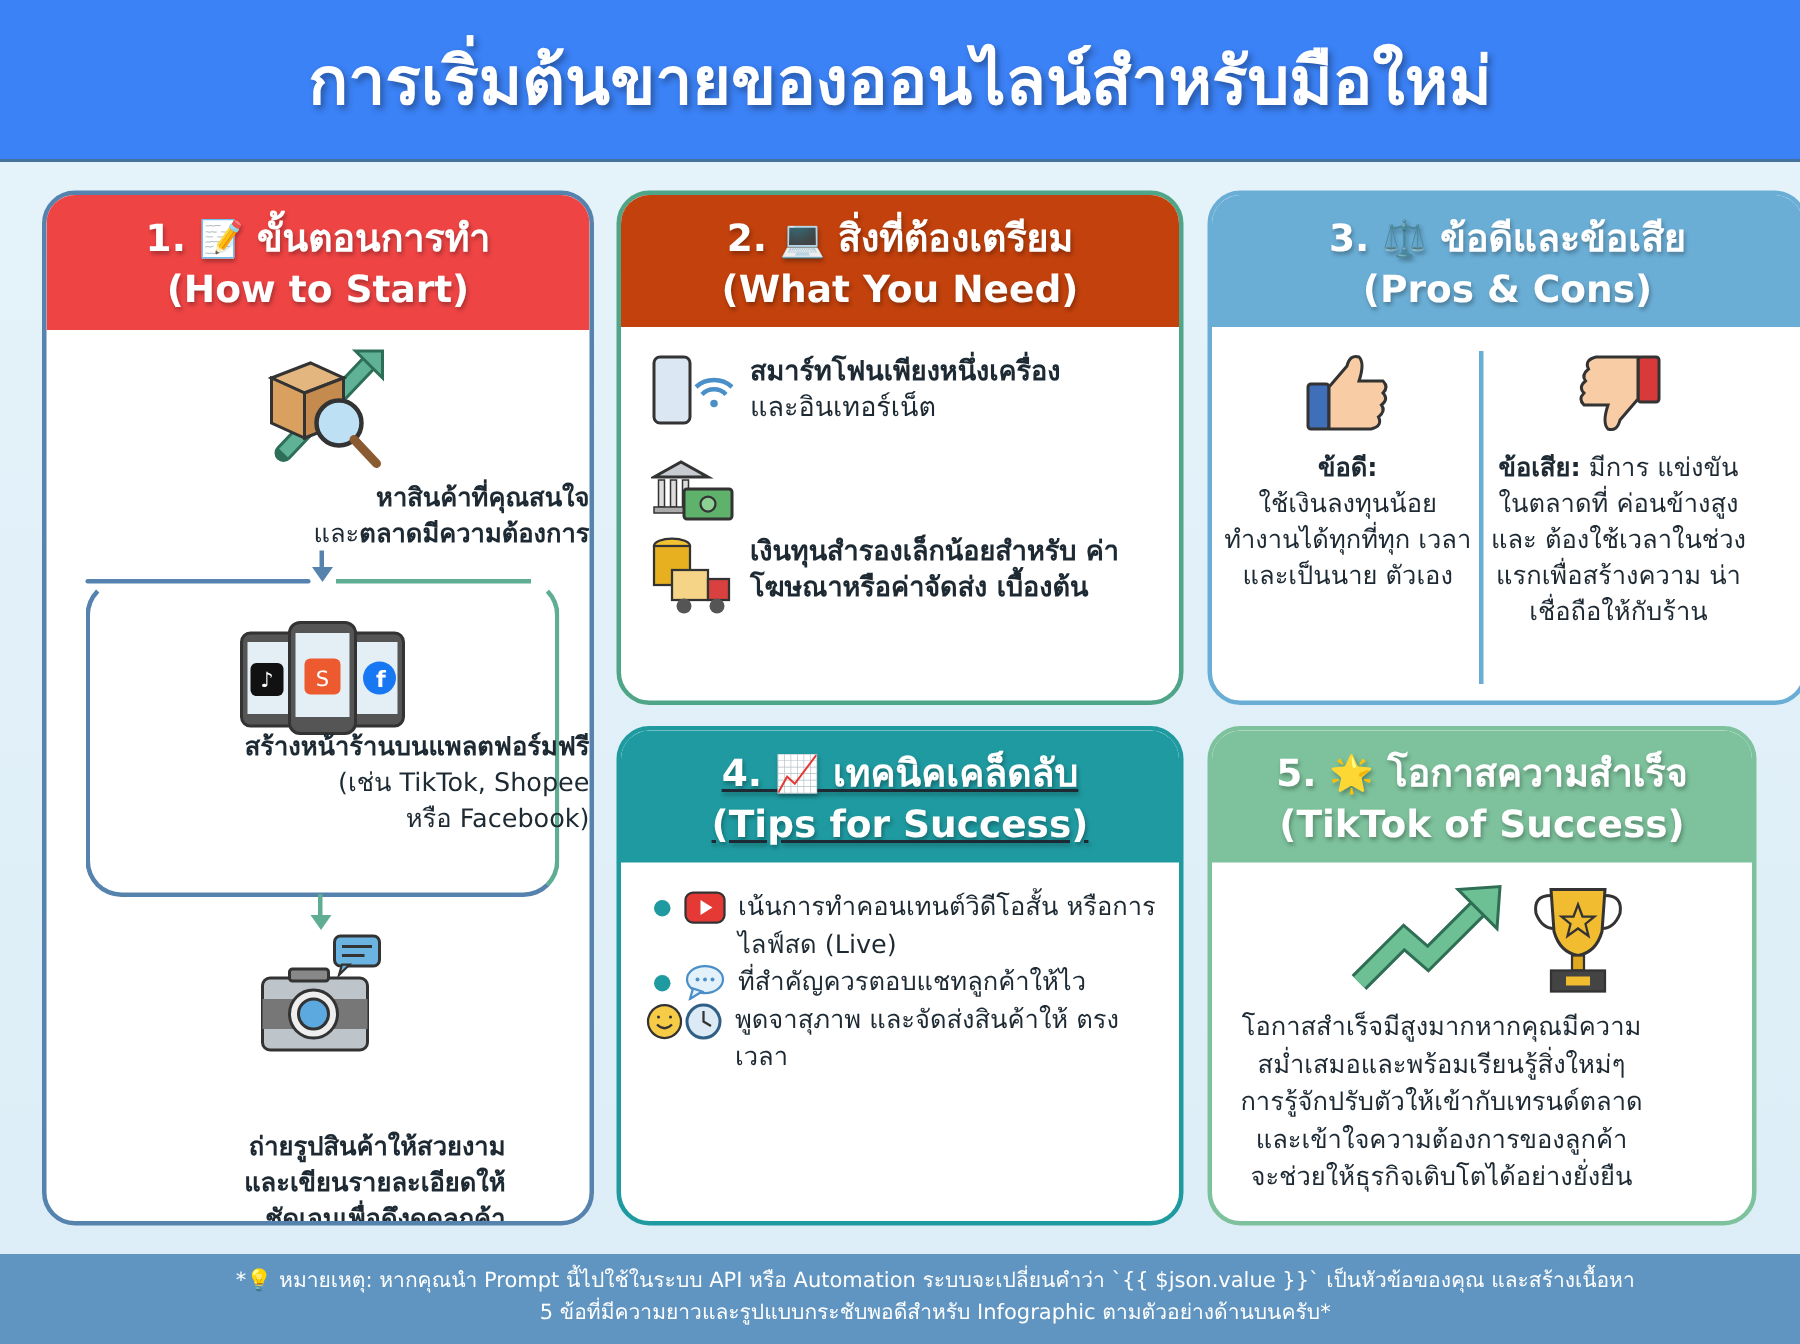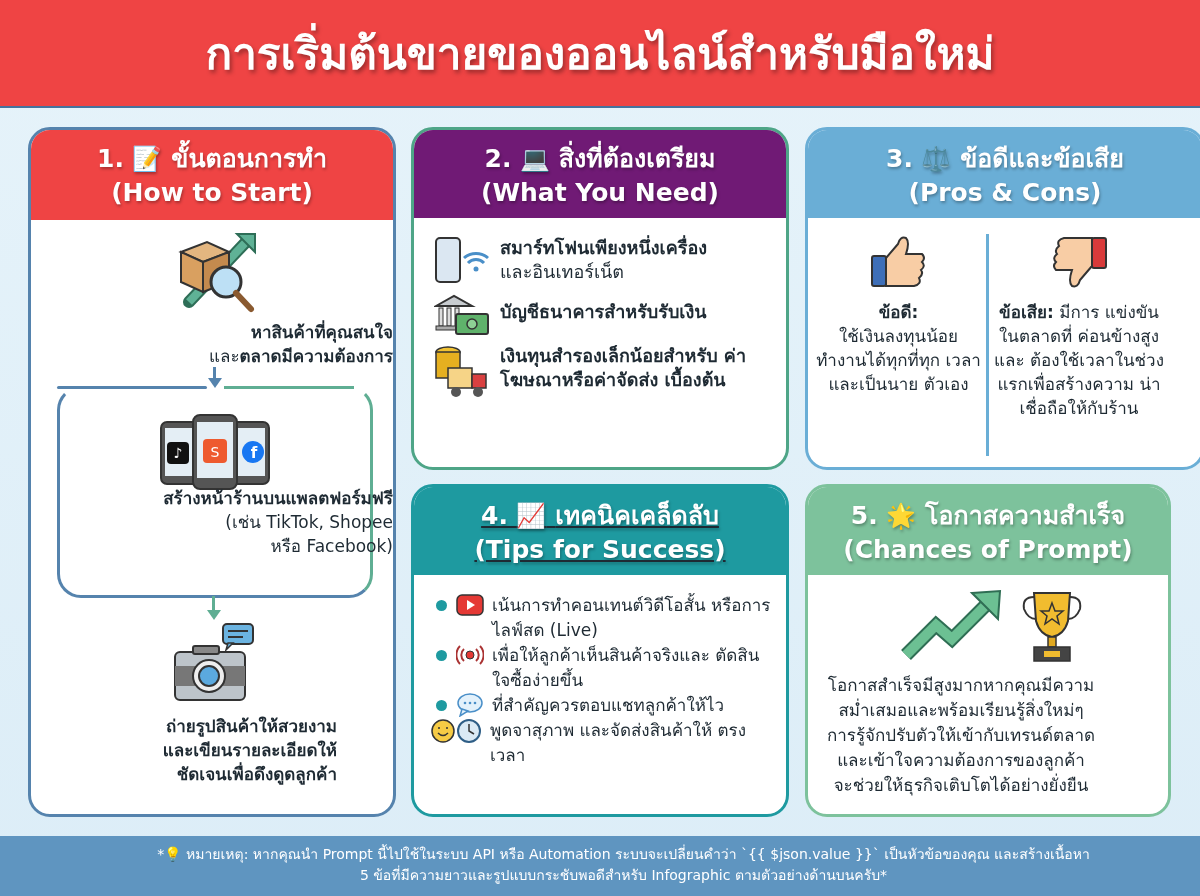--- a/index.html
+++ b/index.html
@@ -5,42 +5,42 @@
   * { box-sizing: border-box; margin: 0; padding: 0; }
   html, body { width: 1200px; height: 896px; overflow: hidden; }
   body {
     font-family: "DejaVu Sans", "Liberation Sans", sans-serif;
     background: linear-gradient(180deg, #e6f3fa 0%, #dcedf7 100%);
     position: relative;
     color: #1e2a33;
   }
   .header {
     position: absolute; left: 0; top: 0; width: 1200px; height: 108px;
-    background: #ef4444;
+    background: #3b82f6;
     display: flex; align-items: center; justify-content: center;
     border-bottom: 2px solid #45729d;
   }
   .header h1 {
     color: #fff; font-size: 44px; font-weight: bold; letter-spacing: 0px;
     text-shadow: 2px 3px 4px rgba(0,0,0,0.35);
   }
   .card {
     position: absolute; background: #fff; border-radius: 22px;
     border: 3px solid; overflow: hidden;
   }
   .card-head {
     color: #fff; text-align: center; font-weight: bold; font-size: 25px;
     line-height: 34px; padding-top: 12px; height: 88px;
     text-shadow: 1px 2px 3px rgba(0,0,0,0.3);
   }
   .card-head .emoji { font-size: 24px; }
   .c1 { left: 28px; top: 127px; width: 368px; height: 690px; border-color: #5583ad; }
   .c1 .card-head { background: #ef4444; height: 90px; }
   .c2 { left: 411px; top: 127px; width: 378px; height: 343px; border-color: #4ea587; }
-  .c2 .card-head { background: #701a75; }
+  .c2 .card-head { background: #c2410c; }
   .c3 { left: 805px; top: 127px; width: 400px; height: 343px; border-color: #6aaed6; }
   .c3 .card-head { background: #6aaed6; }
   .c4 { left: 411px; top: 484px; width: 378px; height: 333px; border-color: #1e9aa0; text-decoration: underline; }
   .c4 .card-head { background: #1e9aa0; }
   .c5 { left: 805px; top: 484px; width: 366px; height: 333px; border-color: #7dc29c; }
   .c5 .card-head { background: #7dc29c; }
 
   .step { text-align: right; font-size: 17px; line-height: 24px; }
   .bold { font-weight: bold; }
   .flowbox {
@@ -125,34 +125,34 @@
     <rect x="50" y="2" width="30" height="20" rx="4" fill="#6bb3e0" stroke="#333" stroke-width="2"></rect>
     <line x1="55" y1="9" x2="75" y2="9" stroke="#333" stroke-width="2"></line>
     <line x1="55" y1="15" x2="70" y2="15" stroke="#333" stroke-width="2"></line>
     <polygon points="55,21 53,28 60,21" fill="#6bb3e0" stroke="#333" stroke-width="1.5"></polygon>
     <rect x="2" y="30" width="70" height="48" rx="5" fill="#bdc4ca" stroke="#333" stroke-width="2"></rect>
     <rect x="2" y="44" width="70" height="20" fill="#777"></rect>
     <rect x="20" y="24" width="26" height="8" rx="2" fill="#888" stroke="#333" stroke-width="2"></rect>
     <circle cx="36" cy="54" r="16" fill="#eee" stroke="#333" stroke-width="2"></circle>
     <circle cx="36" cy="54" r="10" fill="#5ba9de" stroke="#333" stroke-width="2"></circle>
   </svg>
-  <div class="step bold" style="position:absolute;left:0;top:584px;width:306px">
+  <div class="step bold" style="position:absolute;left:0;top:623px;width:306px">
     <div>ถ่ายรูปสินค้าให้สวยงาม</div>
     <div>และเขียนรายละเอียดให้</div>
     <div>ชัดเจนเพื่อดึงดูดลูกค้า</div>
   </div>
 </div>
 
 <div class="card c2">
   <div class="card-head">
     <div><span>2.</span> <span class="emoji">💻</span> <span>สิ่งที่ต้องเตรียม</span></div>
     <div>(What You Need)</div>
   </div>
   <div style="position:absolute;left:20px;top:106px;width:345px">
-    <div class="icon-row" style="margin-bottom:8px">
+    <div class="icon-row" style="margin-bottom:20px">
       <svg width="56" height="50" viewBox="0 0 56 50">
         <rect x="2" y="2" width="24" height="44" rx="4" fill="#dbe7f2" stroke="#333" stroke-width="2"></rect>
         <path d="M30 22 a18 18 0 0 1 24 0" stroke="#4a8fc8" stroke-width="3" fill="none"></path>
         <path d="M34 27 a11 11 0 0 1 16 0" stroke="#4a8fc8" stroke-width="3" fill="none"></path>
         <circle cx="42" cy="33" r="2.5" fill="#4a8fc8"></circle>
       </svg>
       <div class="need-text">
         <div class="bold">สมาร์ทโฟนเพียงหนึ่งเครื่อง</div>
         <div>และอินเทอร์เน็ต</div>
       </div>
@@ -160,23 +160,20 @@
     <div class="icon-row" style="margin-bottom:8px">
       <svg width="56" height="42" viewBox="0 0 56 42">
         <polygon points="2,12 20,2 38,12" fill="#c8ccd0" stroke="#333" stroke-width="2"></polygon>
         <rect x="5" y="14" width="4" height="18" fill="#ddd" stroke="#333" stroke-width="1"></rect>
         <rect x="13" y="14" width="4" height="18" fill="#ddd" stroke="#333" stroke-width="1"></rect>
         <rect x="21" y="14" width="4" height="18" fill="#ddd" stroke="#333" stroke-width="1"></rect>
         <rect x="2" y="32" width="30" height="4" fill="#aaa" stroke="#333" stroke-width="1"></rect>
         <rect x="22" y="20" width="32" height="20" rx="2" fill="#5fb26b" stroke="#333" stroke-width="2"></rect>
         <circle cx="38" cy="30" r="5" fill="#8dd094" stroke="#333" stroke-width="1.5"></circle>
       </svg>
-      <div class="need-text" style="padding-top:6px">
-        <div class="bold">บัญชีธนาคารสำหรับรับเงิน</div>
-      </div>
     </div>
     <div class="icon-row">
       <svg width="56" height="56" viewBox="0 0 56 56">
         <ellipse cx="14" cy="8" rx="12" ry="5" fill="#f1c232" stroke="#333" stroke-width="1.5"></ellipse>
         <rect x="2" y="8" width="24" height="26" fill="#e6b020" stroke="#333" stroke-width="1.5"></rect>
         <rect x="14" y="24" width="24" height="20" fill="#f6d487" stroke="#333" stroke-width="1.5"></rect>
         <rect x="38" y="30" width="14" height="14" fill="#d94040" stroke="#333" stroke-width="1.5"></rect>
         <circle cx="22" cy="48" r="5" fill="#555"></circle>
         <circle cx="44" cy="48" r="5" fill="#555"></circle>
       </svg>
@@ -222,28 +219,20 @@
     <div class="tip">
       <span class="dot"></span>
       <svg width="28" height="22" viewBox="0 0 28 22" style="flex:none;margin:1px 8px 0 0">
           <rect x="1" y="1" width="26" height="20" rx="5" fill="#e53935" stroke="#333" stroke-width="1.5"></rect>
           <polygon points="11,6 19,11 11,16" fill="#fff"></polygon>
         </svg>
       <span>เน้นการทำคอนเทนต์วิดีโอสั้น หรือการไลฟ์สด (Live)</span>
     </div>
     <div class="tip">
       <span class="dot"></span>
-      <svg width="28" height="22" viewBox="0 0 28 22" style="flex:none;margin:1px 8px 0 0">
-          <circle cx="14" cy="11" r="4" fill="#e53935" stroke="#333" stroke-width="1"></circle>
-          <path d="M8 5 a8 8 0 0 0 0 12 M20 5 a8 8 0 0 1 0 12 M4 2 a13 13 0 0 0 0 18 M24 2 a13 13 0 0 1 0 18" stroke="#a33" stroke-width="2" fill="none"></path>
-        </svg>
-      <span>เพื่อให้ลูกค้าเห็นสินค้าจริงและ ตัดสินใจซื้อง่ายขึ้น</span>
-    </div>
-    <div class="tip">
-      <span class="dot"></span>
       <svg width="28" height="24" viewBox="0 0 28 24" style="flex:none;margin:0 8px 0 0">
           <ellipse cx="14" cy="10" rx="12" ry="9" fill="#e3f1fb" stroke="#4a8fc8" stroke-width="1.5"></ellipse>
           <polygon points="6,16 4,23 12,18" fill="#e3f1fb" stroke="#4a8fc8" stroke-width="1.5"></polygon>
           <circle cx="9" cy="10" r="1.3" fill="#4a8fc8"></circle>
           <circle cx="14" cy="10" r="1.3" fill="#4a8fc8"></circle>
           <circle cx="19" cy="10" r="1.3" fill="#4a8fc8"></circle>
         </svg>
       <span>ที่สำคัญควรตอบแชทลูกค้าให้ไว</span>
     </div>
     <div class="tip" style="margin-left:-6px">
@@ -256,21 +245,21 @@
           <path d="M39 6 L39 13 L44 16" stroke="#333" stroke-width="1.5" fill="none"></path>
         </svg>
       <span>พูดจาสุภาพ และจัดส่งสินค้าให้ ตรงเวลา</span>
     </div>
   </div>
 </div>
 
 <div class="card c5">
   <div class="card-head">
     <div><span>5.</span> <span class="emoji">🌟</span> <span>โอกาสความสำเร็จ</span></div>
-    <div>(Chances of Prompt)</div>
+    <div>(TikTok of Success)</div>
   </div>
   <svg style="position:absolute;left:92px;top:102px" width="104" height="72" viewBox="0 0 104 72">
     <path d="M6 66 L36 36 L52 50 L86 16" stroke="#2f6e54" stroke-width="14" fill="none" stroke-linejoin="miter"></path>
     <path d="M6 66 L36 36 L52 50 L86 16" stroke="#6cc093" stroke-width="10" fill="none" stroke-linejoin="miter"></path>
     <polygon points="72,4 100,2 98,30" fill="#6cc093" stroke="#2f6e54" stroke-width="2"></polygon>
   </svg>
   <svg style="position:absolute;left:212px;top:100px" width="64" height="78" viewBox="0 0 64 78">
     <path d="M14 6 L50 6 L48 34 Q44 48 32 50 Q20 48 16 34 Z" fill="#f1bc2f" stroke="#333" stroke-width="2"></path>
     <path d="M14 10 Q2 10 4 22 Q8 32 16 32" stroke="#333" stroke-width="2" fill="none"></path>
     <path d="M50 10 Q62 10 60 22 Q56 32 48 32" stroke="#333" stroke-width="2" fill="none"></path>

